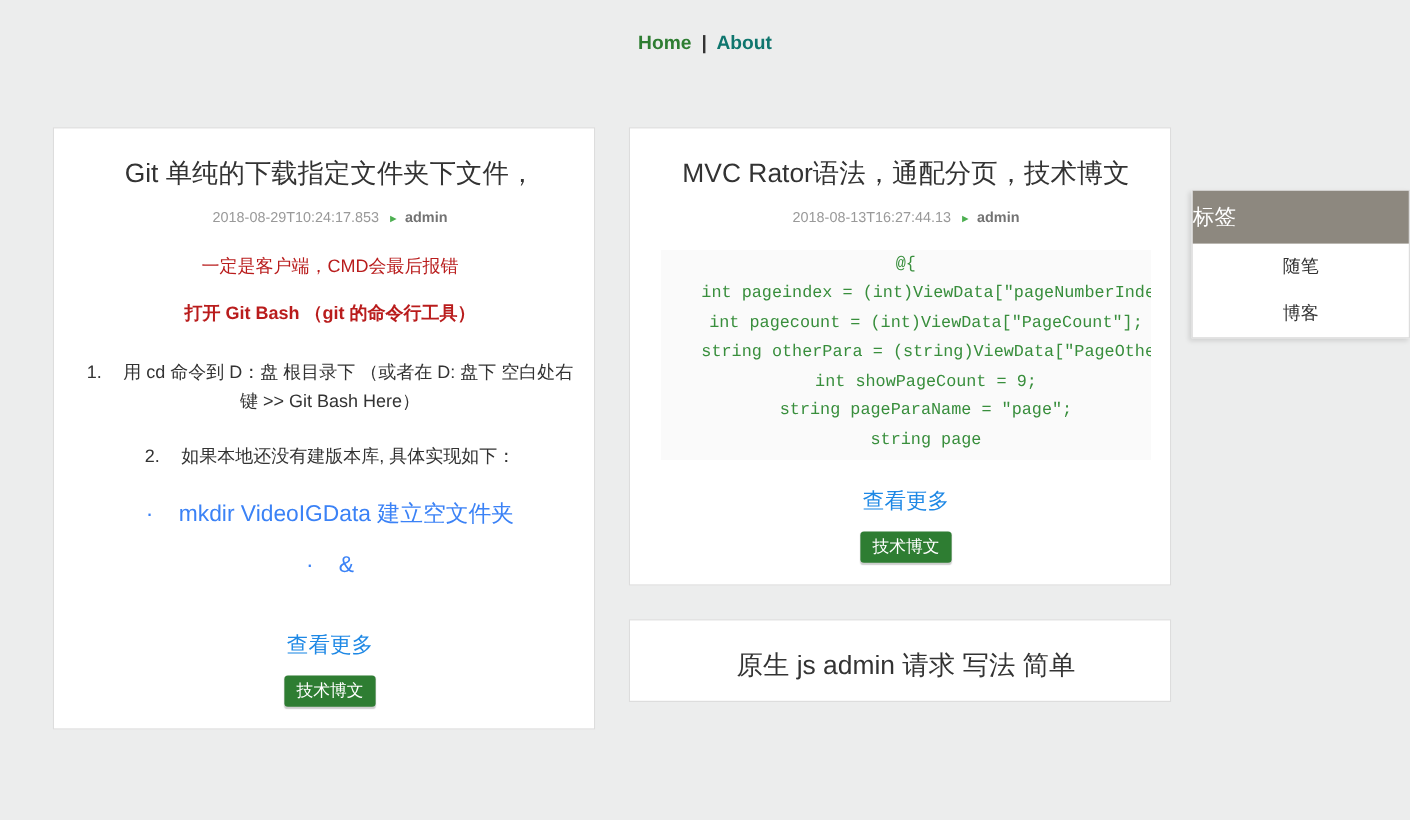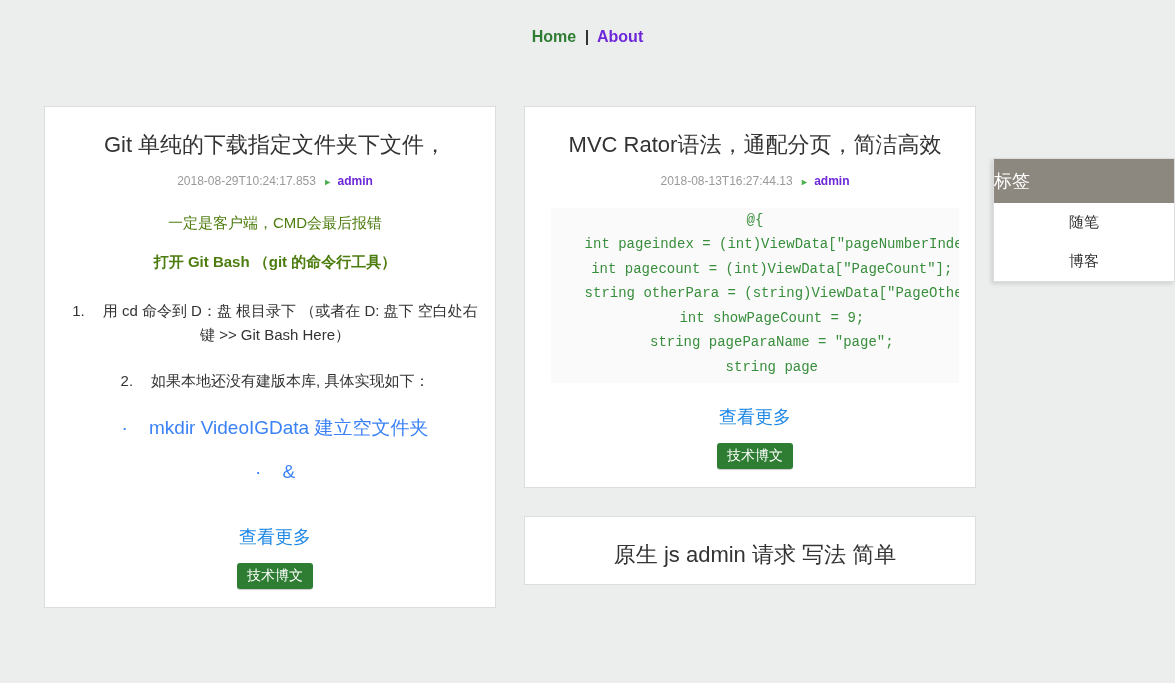--- a/index.html
+++ b/index.html
@@ -14,21 +14,21 @@
   .nav {
     text-align: center;
     padding: 28px 0 0 0;
     font-size: 16px;
     font-weight: 600;
     color: #333;
   }
   .nav a { text-decoration: none; }
   .nav .home { color: #2e7d32; }
   .nav .sep { color: #333; margin: 0 4px; }
-  .nav .about { color: #6d28d9; margin-top: 40px; }
+  .nav .about { color: #0f766e; margin-top: 40px; }
 
   .main {
     display: flex;
     gap: 28px;
     padding: 60px 44px 0 44px;
   }
   .col {
     display: flex;
     flex-direction: column;
     gap: 28px;
@@ -47,24 +47,24 @@
     font-weight: 400;
     color: #333;
     margin-bottom: 14px;
     line-height: 1.3;
   }
   .meta {
     font-size: 12px;
     color: #999;
   }
   .meta .tri { color: #4caf50; font-size: 9px; margin: 0 2px 0 4px; }
-  .meta .author { color: #6d28d9; font-weight: 600; }
+  .meta .author { color: #737373; font-weight: 600; }
 
   .body1 { margin-top: 22px; }
-  .red { color: #4d7c0f; font-size: 15px; line-height: 1.7; margin-bottom: 14px; }
+  .red { color: #b91c1c; font-size: 15px; line-height: 1.7; margin-bottom: 14px; }
   .red.bold { font-weight: 700; }
   .steps { list-style: none; margin-top: 24px; }
   .steps li { font-size: 15px; color: #333; line-height: 1.6; margin-bottom: 22px; }
   .steps li .num { margin-right: 18px; }
   .sub { font-size: 19px; color: #3b82f6; margin-top: 4px; margin-bottom: 20px; }
 
   .more {
     color: #1e88e5;
     font-size: 18px;
     margin: 22px 0 14px 0;
@@ -158,21 +158,21 @@
       </div>
       <a class="more">查看更多</a>
       <div>
         <button class="tag-btn">技术博文</button>
       </div>
     </div>
   </div>
 
   <div class="col col-right">
     <div class="card">
-      <h2>MVC Rator语法，通配分页，简洁高效</h2>
+      <h2>MVC Rator语法，通配分页，技术博文</h2>
       <div class="meta">
         <span>2018-08-13T16:27:44.13</span>
         <span class="tri">►</span>
         <span class="author">admin</span>
       </div>
       <div class="code-wrap">
         <pre>@{
     int pageindex = (int)ViewData["pageNumberIndex"];
     int pagecount = (int)ViewData["PageCount"];
     string otherPara = (string)ViewData["PageOtherPara"];

